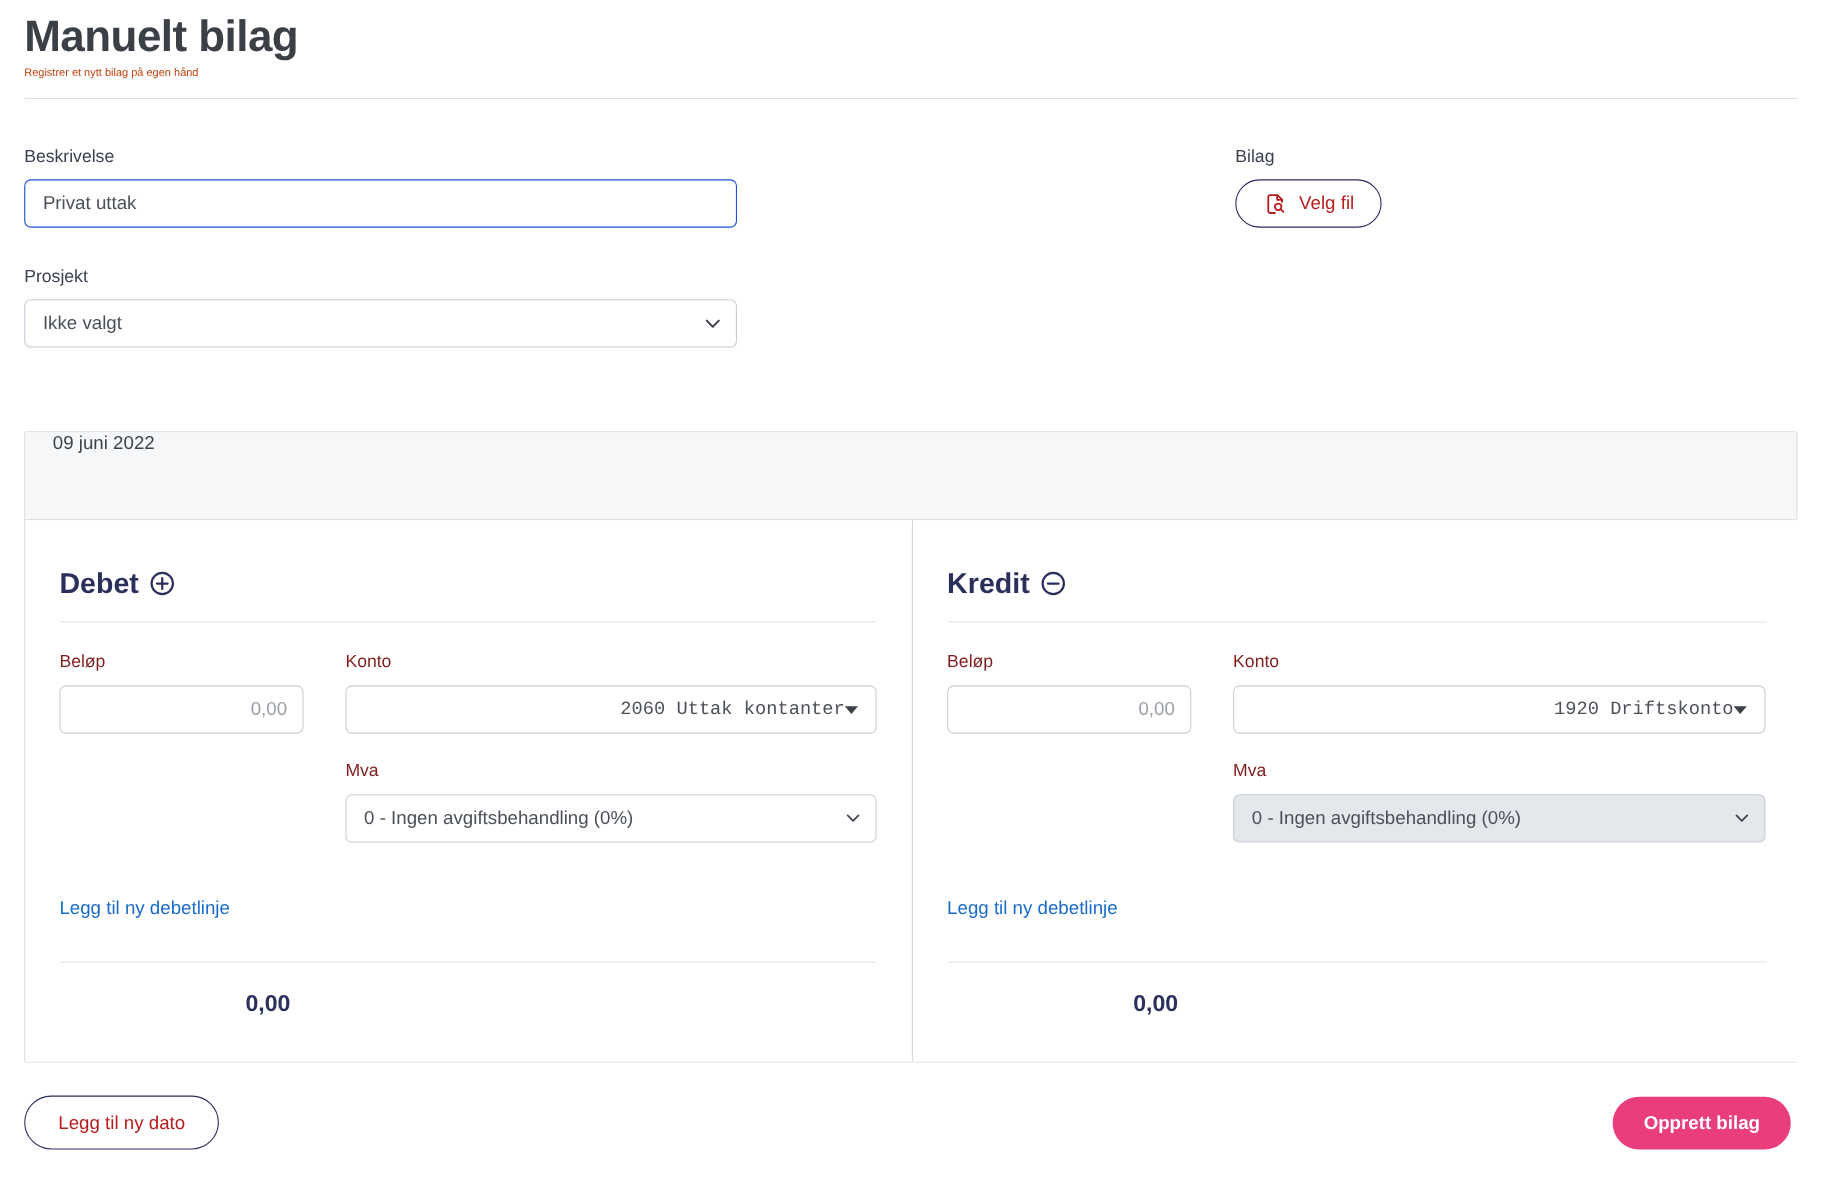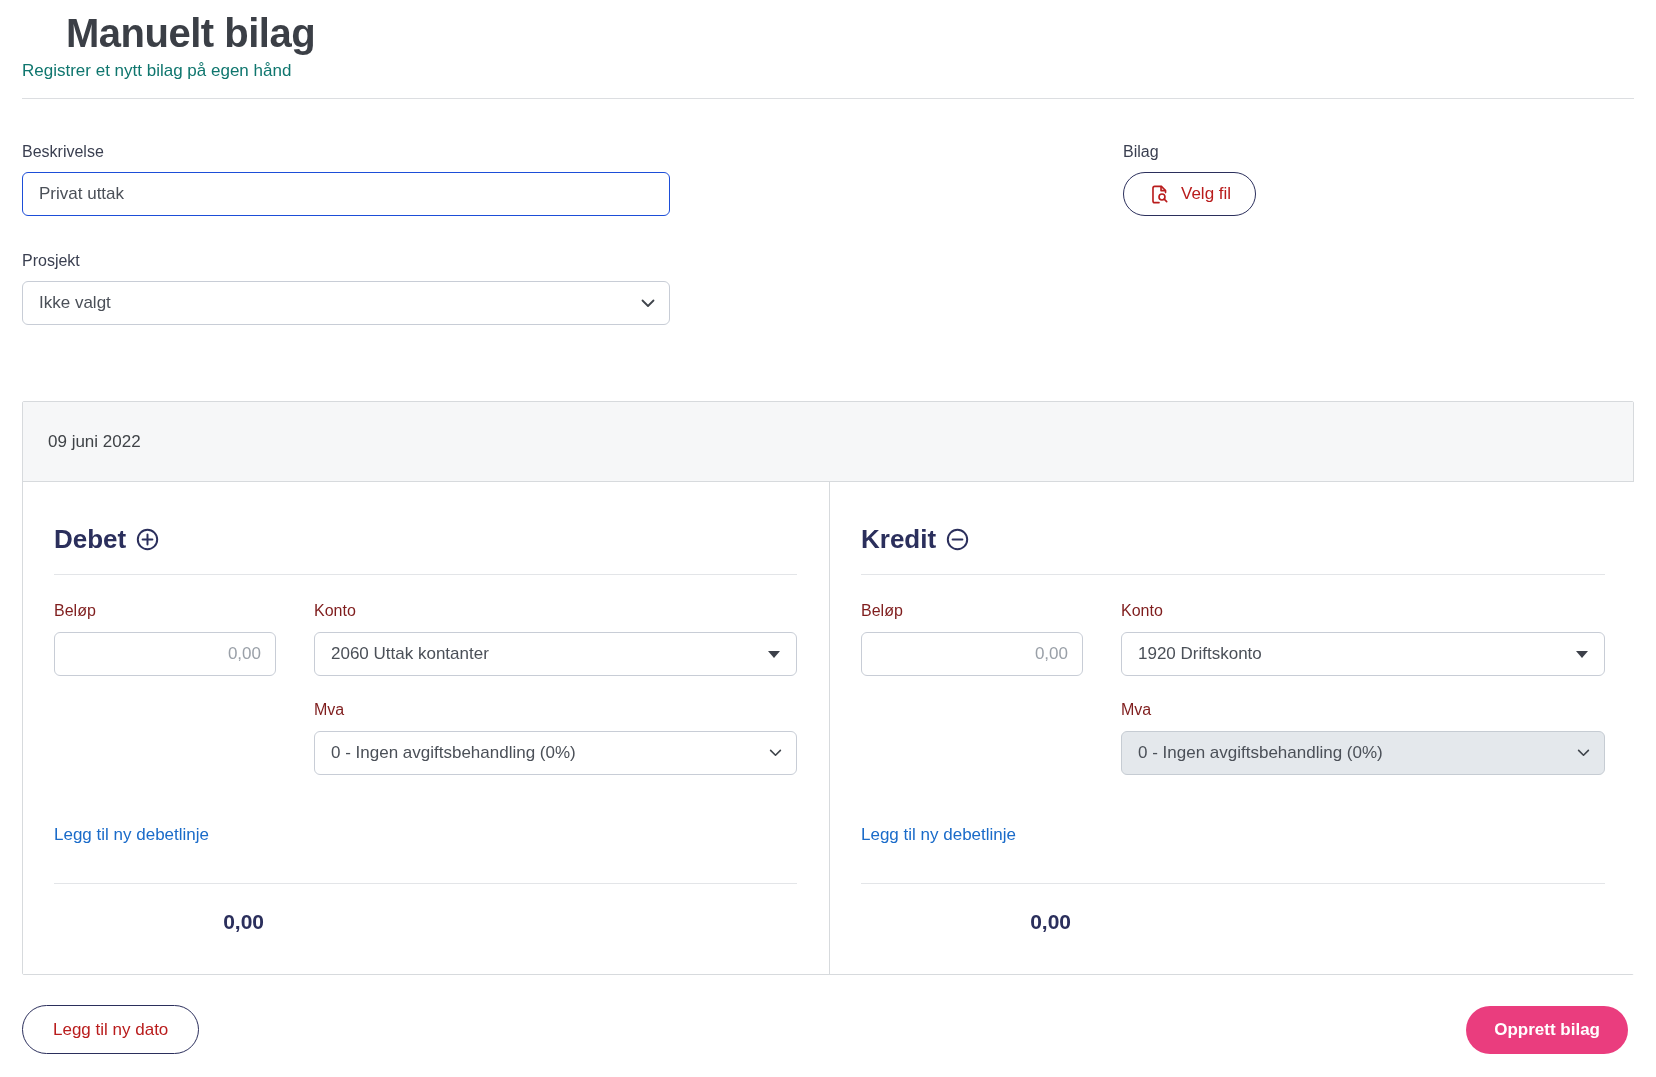--- a/index.html
+++ b/index.html
@@ -5,22 +5,22 @@
   * { box-sizing: border-box; margin: 0; padding: 0; }
   html, body { width: 1656px; height: 1077px; background: #ffffff; }
   body {
     font-family: "Liberation Sans", "DejaVu Sans", sans-serif;
     color: #3f444b;
     -webkit-font-smoothing: antialiased;
   }
   .page { padding: 10px 22px 0 22px; width: 1656px; }
 
   
-  .page-title { font-size: 40px; font-weight: 800; letter-spacing: -0.5px; color: #3b3f46; line-height: 1.15; margin-left: 44px; }
-  .page-subtitle { font-size: 17px; color: #0f766e; margin-top: 5px; }
+  .page-title { font-size: 40px; font-weight: 800; letter-spacing: -0.5px; color: #3b3f46; line-height: 1.15; }
+  .page-subtitle { font-size: 10px; color: #c2410c; margin-top: 5px; }
   .top-divider { border: none; border-top: 1px solid #dcdee1; margin-top: 17px; }
 
   
   .top-form { position: relative; margin-top: 44px; }
   .field-label { font-size: 16px; color: #3a3f50; margin-bottom: 11px; }
   .text-input {
     width: 648px; height: 44px; border: 1px solid #1d4ed8; border-radius: 6px;
     padding: 0 16px; font-size: 17px; color: #4b5058; background: #fff;
     font-family: inherit; outline: none;
   }
@@ -36,21 +36,21 @@
     width: 648px; height: 44px; border: 1px solid #c8cdd6; border-radius: 6px;
     background: #fff; display: flex; align-items: center; justify-content: space-between;
     padding: 0 14px 0 16px; font-size: 17px; color: #4b5058; cursor: pointer;
   }
   .select-box .chev { color: #3f444b; display: flex; }
 
   
   .entry-card { margin-top: 76px; border: 1px solid #d7dadd; border-radius: 2px; }
   .entry-header {
     height: 80px; background: #f6f7f8; border-bottom: 1px solid #d7dadd;
-    display: flex; align-items: center; justify-content: space-between; padding: 0 20px 0 25px;
+    display: flex; align-items: flex-start; justify-content: space-between; padding: 0 20px 0 25px;
   }
   .entry-date-text { font-size: 17px; color: #3f4347; }
   .entry-header-right { display: flex; align-items: center; gap: 17px; }
   .date-input {
     width: 264px; height: 44px; border: 1px solid #c8cdd6; border-radius: 6px;
     padding: 0 16px; font-size: 17px; color: #3c4049; background: #fff; font-family: inherit; outline: none;
   }
   .close-btn { background: none; border: none; cursor: pointer; color: #262a56; display: flex; padding: 2px; }
 
   .panels { display: grid; grid-template-columns: 807px auto; }
@@ -67,22 +67,22 @@
   .account-col { width: 484px; }
   .panel .field-label { color: #7f1d1d; margin-bottom: 12px; }
   .amount-input {
     width: 222px; height: 44px; border: 1px solid #c8cdd6; border-radius: 6px;
     padding: 0 14px; font-size: 17px; text-align: right; color: #4b5058;
     font-family: inherit; background: #fff; outline: none;
   }
   .amount-input::placeholder { color: #9aa0a8; opacity: 1; }
   .combo-box {
     width: 100%; height: 44px; border: 1px solid #c8cdd6; border-radius: 6px;
-    background: #fff; display: flex; align-items: center; justify-content: space-between;
-    padding: 0 16px; font-size: 17px; color: #4b5058; cursor: pointer;
+    background: #fff; display: flex; align-items: center; justify-content: flex-end;
+    padding: 0 16px; font-size: 17px; color: #4b5058; cursor: pointer; font-family: Liberation Mono, monospace;
   }
   .combo-caret { width: 0; height: 0; border-left: 6px solid transparent; border-right: 6px solid transparent; border-top: 7px solid #3c4049; }
   .vat-block { margin-top: 25px; }
   .select-box.full { width: 100%; }
   .select-box.disabled { background: #e4e8ec; border-color: #c6ccd3; color: #4b5058; cursor: default; }
 
   .add-line-link { display: inline-block; margin-top: 50px; font-size: 17px; color: #1a6bc9; text-decoration: none; cursor: pointer; }
   .total-divider { border: none; border-top: 1px solid #e3e5e8; margin-top: 38px; }
   .panel-total { margin-top: 26px; width: 222px; text-align: right; padding-right: 12px; font-size: 21px; font-weight: 800; color: #2b2f5c; }
 

